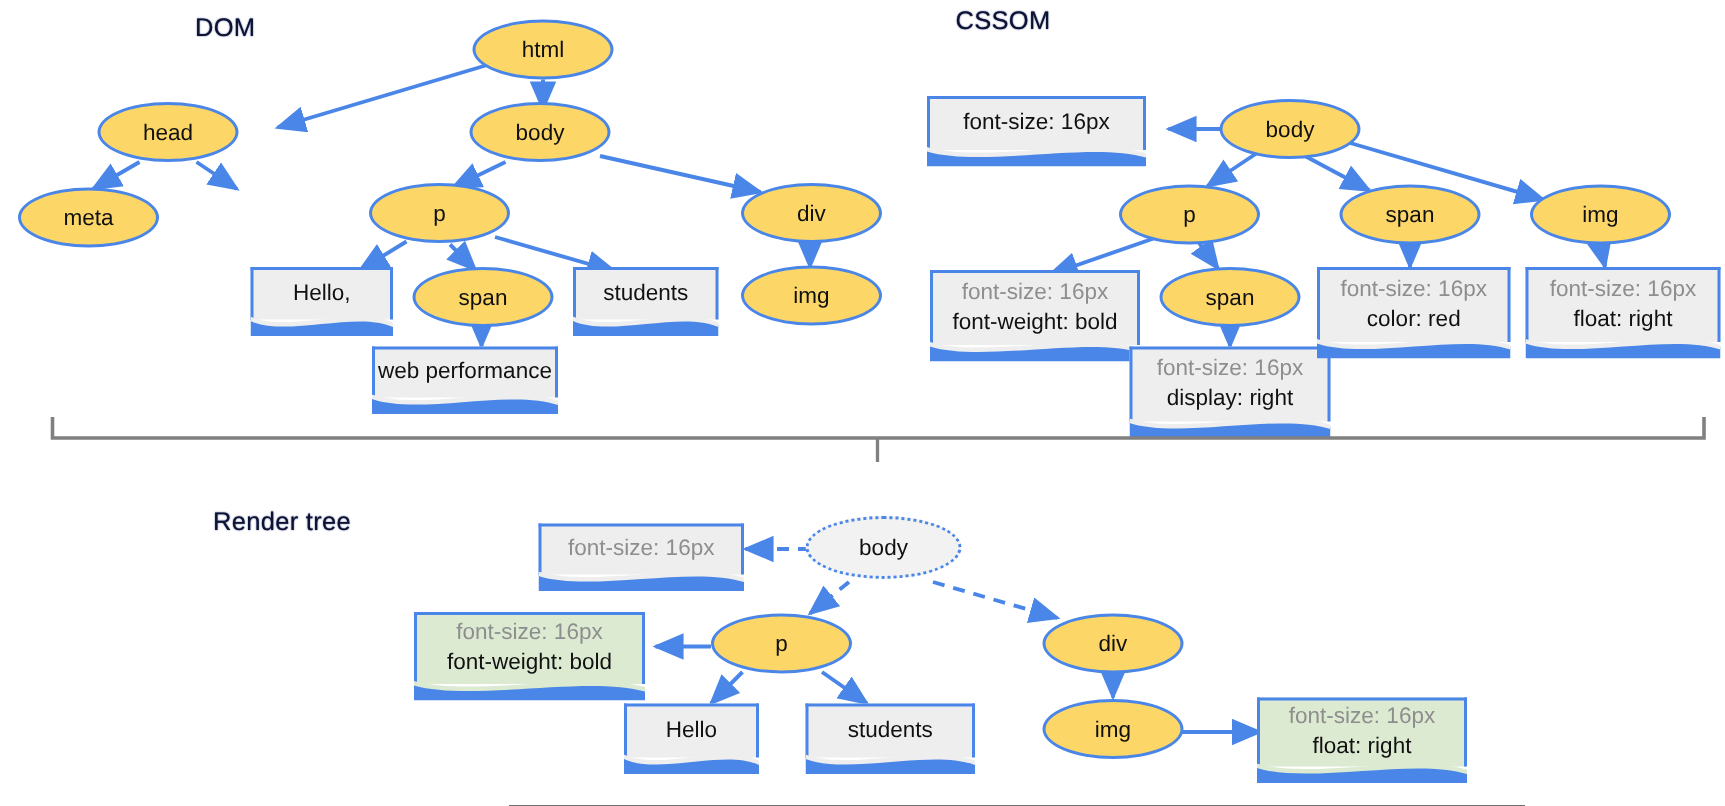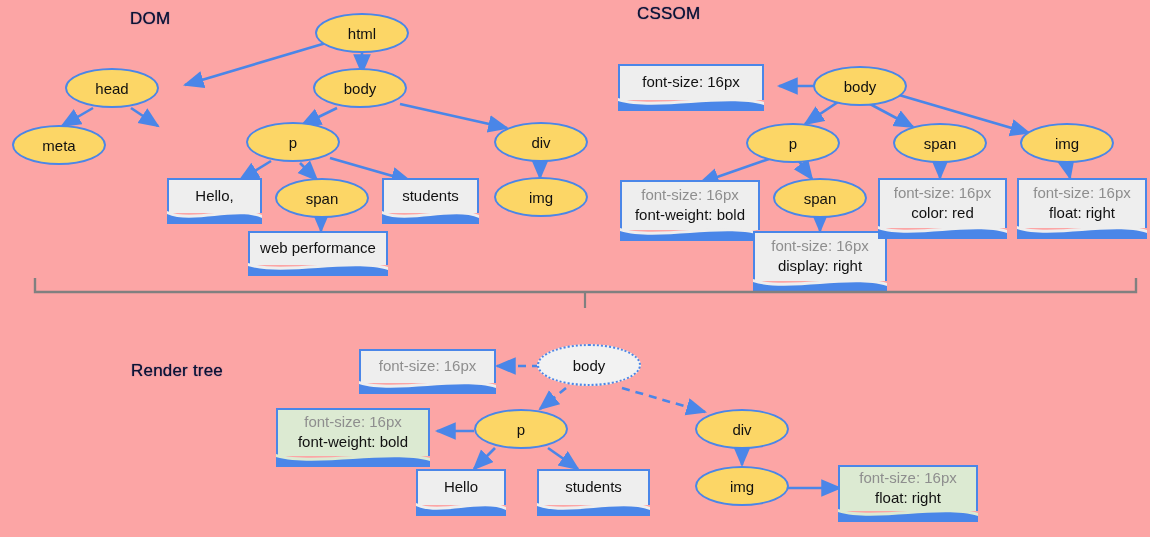--- a/index.html
+++ b/index.html
@@ -7,21 +7,21 @@
     margin: 0; padding: 0;
     background: #000000;
     width: 1150px; height: 537px;
     overflow: hidden;
     font-family: "Liberation Sans", sans-serif;
   }
   #stage {
     position: relative;
     width: 1150px;
     height: 537px;
-    background: #fca5a5;
+    background: #ffffff;
   }
   svg#edges {
     position: absolute;
     left: 0; top: 0;
     width: 1150px; height: 537px;
     pointer-events: none;
   }
 
   
   .section-title {
@@ -140,21 +140,21 @@
       <path d="M474,431 L437,431"></path>
       <path d="M495,448 L474,469"></path>
       <path d="M548,448 L578,469"></path>
       <path d="M742,448 L742,465"></path>
       <path d="M786,488 L840,488"></path>
     </g>
   </svg>
 
   <div class="section-title" style="left:130px; top:9px;">DOM</div>
   <div class="section-title" style="left:637px; top:4px;text-align:center;">CSSOM</div>
-  <div class="section-title" style="left:131px; top:338px;margin-top:23px;">Render tree</div>
+  <div class="section-title" style="left:142px; top:338px;">Render tree</div>
 
   <div class="node" style="left:315px; top:13px; width:94px; height:40px;">html</div>
 
   <div class="node" style="left:65px; top:68px; width:94px; height:40px;">head</div>
 
   <div class="node" style="left:313px; top:68px; width:94px; height:40px;">body</div>
 
   <div class="node" style="left:12px; top:125px; width:94px; height:40px;">meta</div>
 
 
@@ -179,21 +179,21 @@
   <div class="note" style="left:382px; top:178px; width:97px; height:35px;">
     <span class="strong">students</span>
     <span class="wave">
       <svg viewBox="0 0 100 13" preserveAspectRatio="none">
         <path d="M0,1 C25,12 75,-6 100,5 L100,13 L0,13 Z" fill="#4a86e8"></path>
         <path d="M0,0 C25,11 75,-7 100,4 L100,7 C75,-4 25,14 0,3 Z" fill="#eeeeee"></path>
       </svg>
     </span>
   </div>
 
-  <div class="note" style="left:248px; top:231px; width:140px; height:34px;">
+  <div class="note" style="left:248px; top:231px; width:124px; height:34px;">
     <span class="strong">web performance</span>
     <span class="wave">
       <svg viewBox="0 0 100 13" preserveAspectRatio="none">
         <path d="M0,1 C25,12 75,-6 100,5 L100,13 L0,13 Z" fill="#4a86e8"></path>
         <path d="M0,0 C25,11 75,-7 100,4 L100,7 C75,-4 25,14 0,3 Z" fill="#eeeeee"></path>
       </svg>
     </span>
   </div>
 
   <div class="node" style="left:813px; top:66px; width:94px; height:40px;">body</div>

